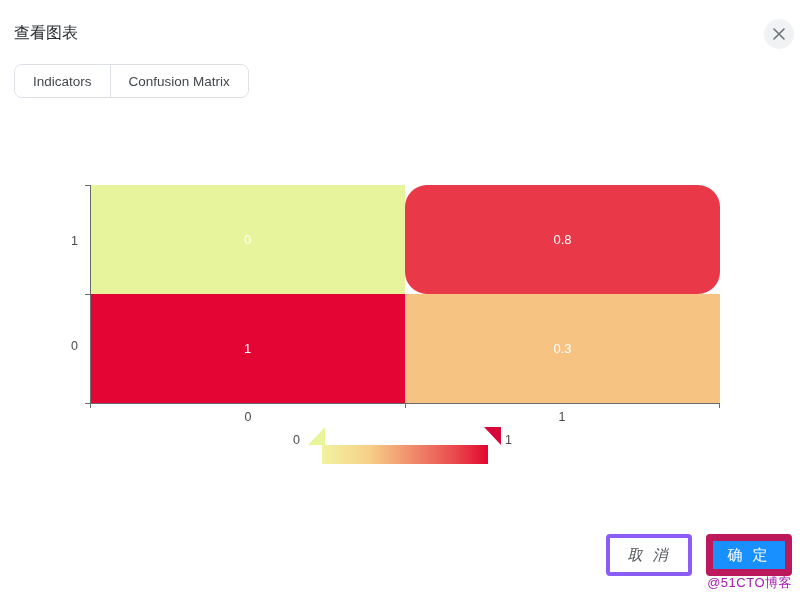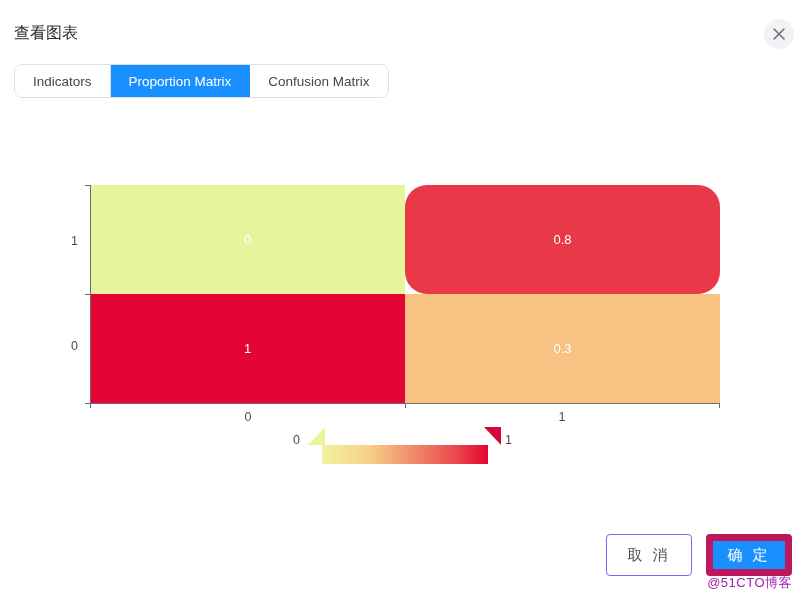--- a/index.html
+++ b/index.html
@@ -204,22 +204,23 @@
     display: flex;
     align-items: center;
     justify-content: center;
     cursor: pointer;
     letter-spacing: 3px;
     box-sizing: border-box;
     font-family: "Liberation Sans", sans-serif;
   }
   .btn-cancel {
     background: #ffffff;
-    border: 1px solid #8b5cf6;
+    border: 4px solid #8b5cf6;
     color: #4c5156;
+    font-style: italic;
   }
   .btn-confirm {
     background: #1890ff;
     border: 7px solid #be185d;
     color: #ffffff;
   }
   .footer-watermark {
     position: absolute;
     right: 16px;
     bottom: 0;
@@ -249,21 +250,20 @@
   <div class="close-btn">
     <span>
       <svg width="14" height="14" viewBox="0 0 14 14">
         <path d="M2 2 L12 12 M12 2 L2 12" stroke="#6d7378" stroke-width="1.6" stroke-linecap="round" fill="none"></path>
       </svg>
     </span>
   </div>
 
   <div class="tab-group">
     <div class="tab">Indicators</div>
-    <div class="tab active">Proportion Matrix</div>
     <div class="tab">Confusion Matrix</div>
   </div>
 
   <div class="chart-area">
 
     <div class="heatmap">
       <div class="cell" style="background:#e8f49b;">0</div>
       <div class="cell" style="background:#e93948;border-radius:22px;">0.8</div>
       <div class="cell" style="background:#e40535;">1</div>
       <div class="cell" style="background:#f6c383;">0.3</div>

